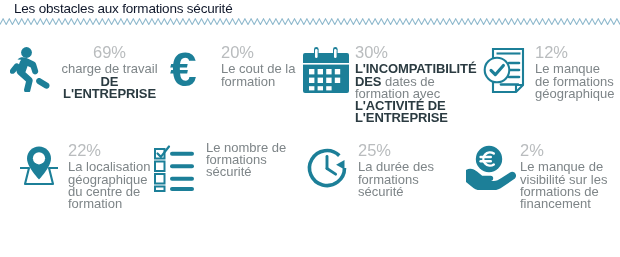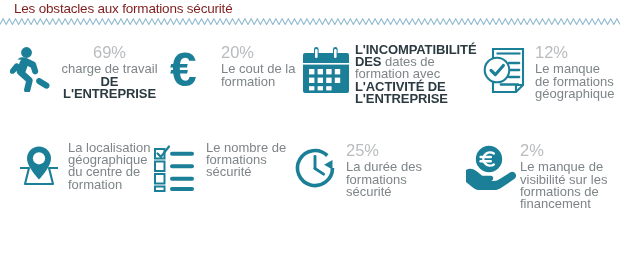--- a/index.html
+++ b/index.html
@@ -29,21 +29,21 @@
     width: 620px;
     height: 30px;
   }
   .page-title {
     position: absolute;
     left: 14px;
     top: 1px;
     font-size: 13.5px;
     font-weight: 400;
     letter-spacing: -0.2px;
-    color: #7f1d1d;
+    color: #0f172a;
     white-space: nowrap;
   }
   .zigzag-divider {
     position: absolute;
     left: 0;
     top: 18px;
     width: 620px;
     height: 7px;
     display: block;
   }
@@ -74,21 +74,21 @@
   }
 
   
   .row-1 .col-0 { left: 3px;  width: 155px; text-align: center; }
   .row-1 .col-1 { left: 163px; width: 135px; }
   .row-1 .col-2 { left: 297px; width: 180px; }
   .row-1 .col-3 { left: 477px; width: 140px; justify-content: flex-end; }
   
   .row-2 .col-0 { left: 10px;  width: 152px; }
   .row-2 .col-1 { left: 148px; width: 152px; }
-  .row-2 .col-2 { left: 288px; width: 160px; }
+  .row-2 .col-2 { left: 300px; width: 160px; }
   .row-2 .col-3 { left: 462px; width: 155px; }
 
   .stat-icon {
     flex: 0 0 auto;
     width: 58px;
     height: 62px;
     display: flex;
     align-items: flex-start;
     justify-content: center;
     padding-top: 2px;
@@ -185,20 +185,21 @@
               <rect x="15.6" y="31.6" width="5.4" height="5.4"></rect>
               <rect x="24.2" y="31.6" width="5.4" height="5.4"></rect>
               <rect x="32.8" y="31.6" width="5.4" height="5.4"></rect>
               <rect x="7" y="40.2" width="5.4" height="4.2"></rect>
               <rect x="15.6" y="40.2" width="5.4" height="4.2"></rect>
               <rect x="24.2" y="40.2" width="5.4" height="4.2"></rect>
             </g>
           </svg>
         </div>
         <div class="stat-text">
+          <div class="stat-pct">30%</div>
           <div class="stat-desc"><span class="em">L'INCOMPATIBILITÉ DES </span><span>dates de formation avec </span><span class="em">L'ACTIVITÉ DE L'ENTREPRISE</span></div>
         </div>
       </div>
 
       <div class="stat-item col-3">
         <div class="stat-icon">
           <svg width="48" height="50" viewBox="0 0 48 50">
             <g fill="none" stroke="#1c7f98" stroke-width="2.1">
               <path d="M11 3 h30 v36 l-7 7 h-23 z"></path>
               <path d="M41 39 h-7 v7"></path>
@@ -225,20 +226,21 @@
 
       <div class="stat-item col-0">
         <div class="stat-icon">
           <svg width="50" height="46" viewBox="0 0 50 46">
             <path d="M6 24 h9 l-4 16 h28 l-4-16 h9" fill="none" stroke="#1c7f98" stroke-width="2.1" stroke-linejoin="round"></path>
             <path d="M25 2.5 c-6.6 0-12 5.4-12 12 0 8.6 12 21 12 21 s12-12.4 12-21 c0-6.6-5.4-12-12-12z" fill="#1c7f98"></path>
             <circle cx="25" cy="14.3" r="6.1" fill="#ffffff"></circle>
           </svg>
         </div>
         <div class="stat-text">
+          <div class="stat-pct">22%</div>
           <div class="stat-desc">La localisation géographique du centre de formation</div>
         </div>
       </div>
 
       <div class="stat-item col-1">
         <div class="stat-icon">
           <svg width="50" height="48" viewBox="0 0 50 48">
             <g fill="none" stroke="#1c7f98" stroke-width="2">
               <rect x="3" y="5" width="9.5" height="9.5"></rect>
               <rect x="3" y="17.5" width="9.5" height="9.5"></rect>

